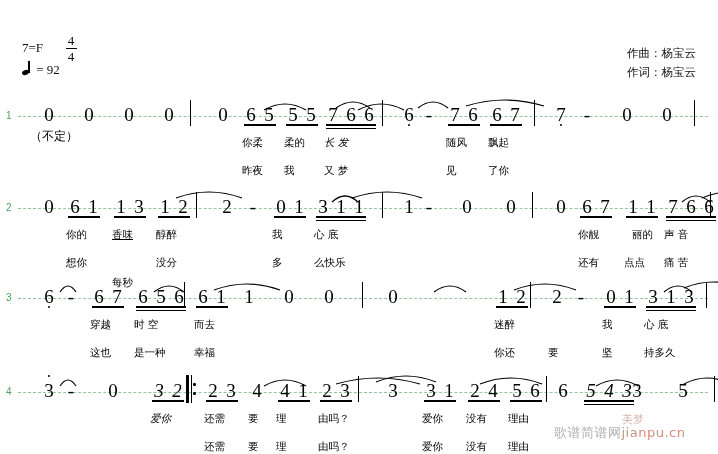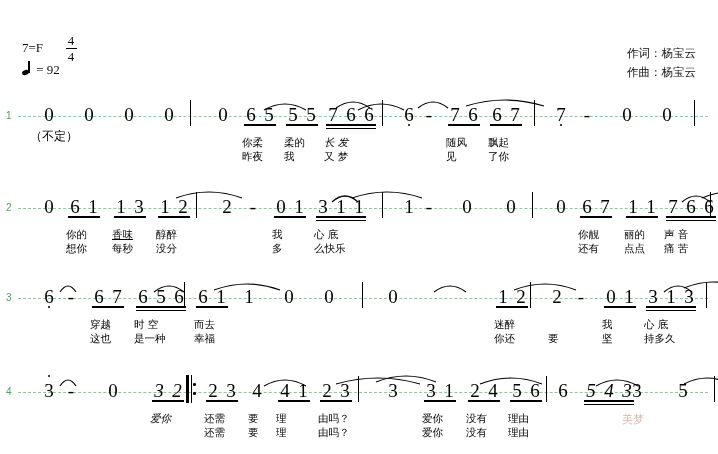--- a/index.html
+++ b/index.html
@@ -84,21 +84,21 @@
   
   .lyr{
     position:absolute;
     font-size:10.5px;
     font-family:"DejaVu Sans", sans-serif;
     color:#000;
     white-space:nowrap;
     letter-spacing:0px;
   }
   .lyr.r1{top:32px;}
-  .lyr.r2{top:46px;}
+  .lyr.r2{top:60px;}
 
   .paren{position:absolute;font-size:12px;font-family:"DejaVu Sans",sans-serif;top:32px;}
 
   
   .wm{
     position:absolute;left:554px;top:424px;
     font-size:13px;
     font-family:"DejaVu Sans", sans-serif;
     color:#b0b0b0;
     white-space:nowrap;
@@ -127,22 +127,22 @@
     </span>
     <span class="tempo">
       <span class="qnote">
         <span class="head"></span><span class="stem"></span>
       </span>
       <span>= 92</span>
     </span>
   </div>
 
   <div class="credits">
+    <div>作曲：杨宝云</div>
     <div>作词：杨宝云</div>
-    <div>作曲：杨宝云</div>
   </div>
 
   <div id="staves-root">
       <div class="stave" style="top: 96px;">
         <div class="stave-num">1</div>
         <div class="guide"></div>
         <div class="notes">
           <div class="paren" style="left: 12px;">（不定）</div>
           <div class="barline" style="left: 172px;"></div>
           <div class="barline" style="left: 364px;"></div>
@@ -235,21 +235,21 @@
           <div class="grp" style="left: 48px;">
             <div class="digits"><span class="d" style="width: 18px;">6<span class="dotlow"></span></span><span class="d" style="width: 18px;">1</span></div>
             <div class="beam1" style="left: 2px; top: 20px; width: 32px;"></div>
             <div class="lyr r1" style="left: 0px;">你的</div>
             <div class="lyr r2" style="left: 0px;">想你</div>
           </div>
           <div class="grp" style="left: 94px;">
             <div class="digits"><span class="d" style="width: 18px;">1</span><span class="d" style="width: 18px;">3</span></div>
             <div class="beam1" style="left: 2px; top: 20px; width: 32px;"></div>
             <div class="lyr r1" style="left: 0px; text-decoration: underline;">香味</div>
-            <div class="lyr r2" style="left: 0px;">每秒</div>
+            <div class="lyr r2" style="left: 0px; margin-top: 20px;">每秒</div>
           </div>
           <div class="grp" style="left: 138px;">
             <div class="digits"><span class="d" style="width: 18px;">1</span><span class="d" style="width: 18px;">2</span></div>
             <div class="beam1" style="left: 2px; top: 20px; width: 32px;"></div>
             <div class="lyr r1" style="left: 0px;">醇醉</div>
             <div class="lyr r2" style="left: 0px;">没分</div>
           </div>
           <div class="grp" style="left: 200px;">
             <div class="digits"><span class="d" style="width: 18px;">2</span></div>
           </div>
@@ -286,21 +286,21 @@
           </div>
           <div class="grp" style="left: 560px;">
             <div class="digits"><span class="d" style="width: 18px;">6<span class="dotlow"></span></span><span class="d" style="width: 18px;">7</span></div>
             <div class="beam1" style="left: 2px; top: 20px; width: 32px;"></div>
             <div class="lyr r1" style="left: 0px;">你靓</div>
             <div class="lyr r2" style="left: 0px;">还有</div>
           </div>
           <div class="grp" style="left: 606px;">
             <div class="digits"><span class="d" style="width: 18px;">1</span><span class="d" style="width: 18px;">1</span></div>
             <div class="beam1" style="left: 2px; top: 20px; width: 32px;"></div>
-            <div class="lyr r1" style="left: 0px;">丽的</div>
+            <div class="lyr r1" style="left: 8px;">丽的</div>
             <div class="lyr r2" style="left: 0px;">点点</div>
           </div>
           <div class="grp" style="left: 646px;">
             <div class="digits"><span class="d" style="width: 18px;">7</span><span class="d" style="width: 18px;">6</span><span class="d" style="width: 18px;">6</span></div>
             <div class="beam1" style="left: 2px; top: 20px; width: 50px;"></div>
             <div class="beam2" style="left: 2px; top: 23.5px; width: 50px;"></div>
             <div class="lyr r1" style="left: 0px;">声 音</div>
             <div class="lyr r2" style="left: 0px;">痛 苦</div>
           </div>
           <svg class="slurlayer" width="718" height="92">
@@ -486,14 +486,17 @@
             <path d="M358,10 Q388,-2 418,10" fill="none" stroke="#000" stroke-width="1.2"></path>
             <path d="M462,12 Q493,0 524,12" fill="none" stroke="#000" stroke-width="1.2"></path>
             <path d="M578,14 Q599,2 620,14" fill="none" stroke="#000" stroke-width="1.2"></path>
             <path d="M666,12 Q689,0 712,12" fill="none" stroke="#000" stroke-width="1.2"></path>
           </svg>
         </div>
       </div>
     </div>
 
   <div class="wm2">美梦</div>
+  <div class="wm">
+    <span>歌谱简谱网</span><span class="cn">jianpu.cn</span>
+  </div>
 
 </div>
 
 </body></html>

